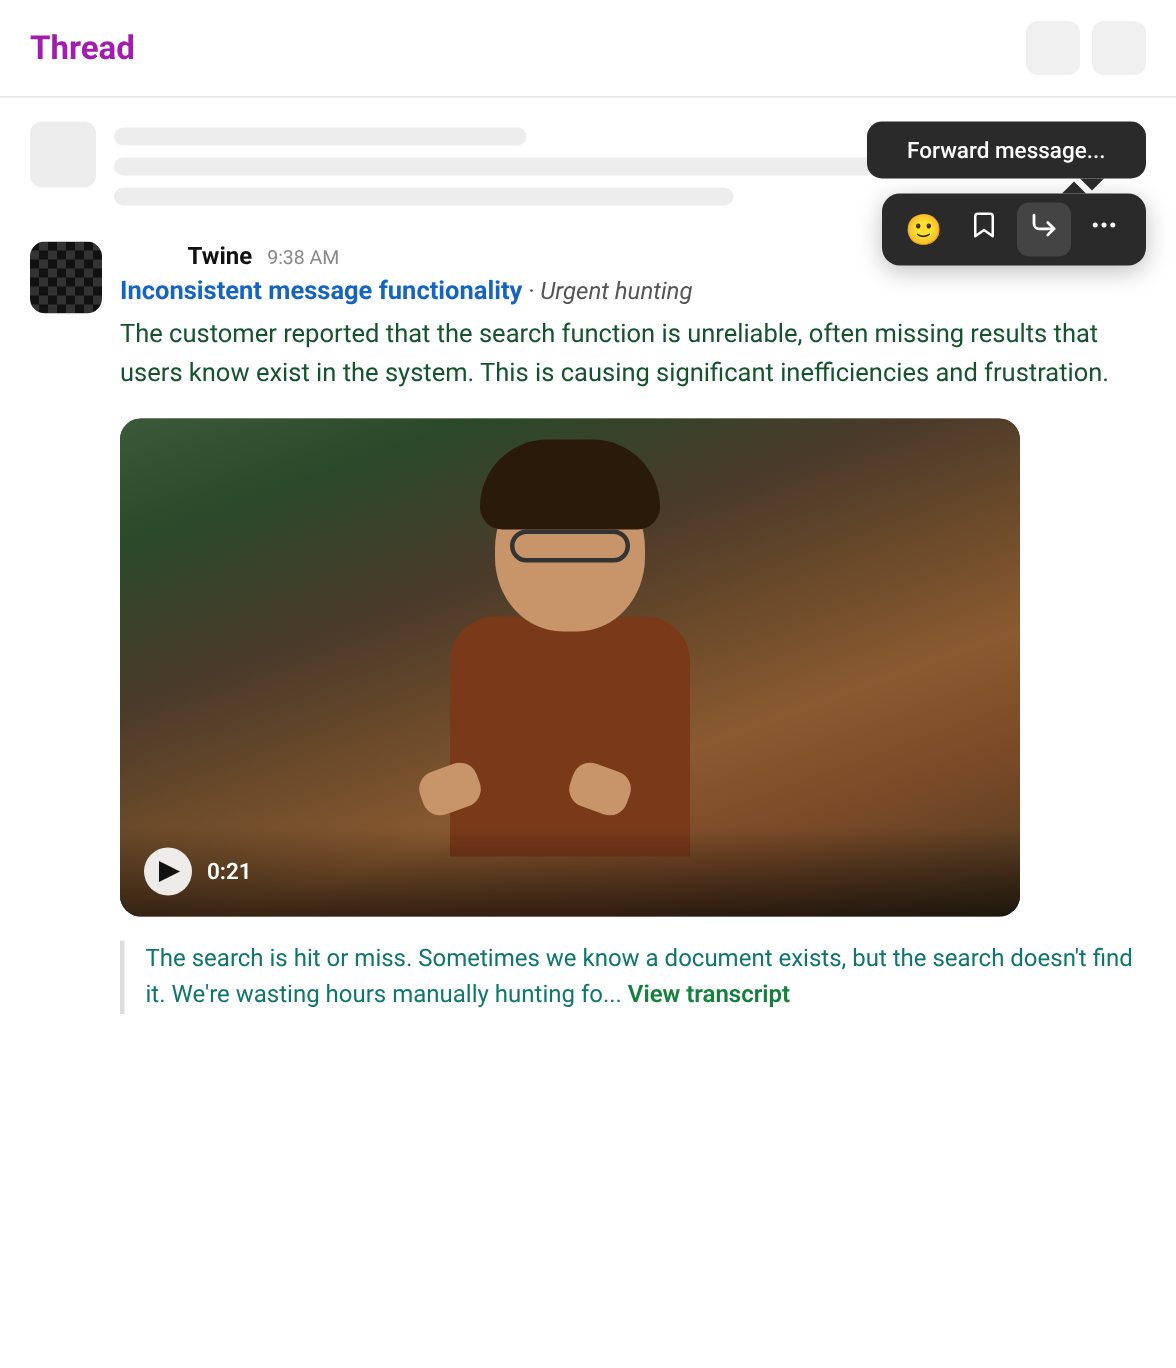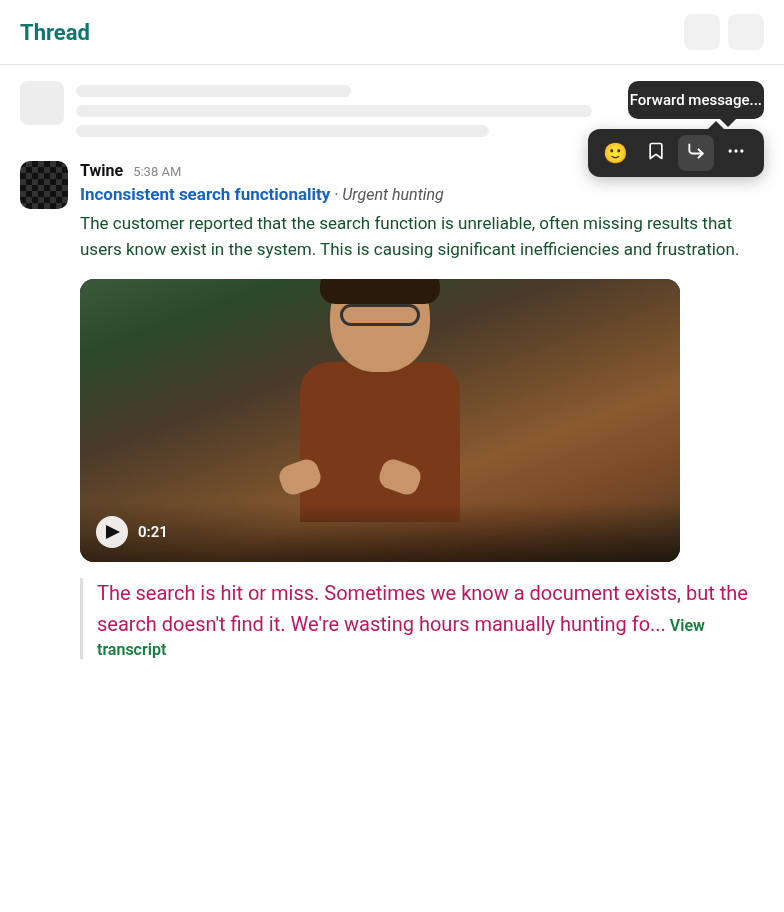--- a/index.html
+++ b/index.html
@@ -16,21 +16,21 @@
       display: flex;
       align-items: center;
       justify-content: space-between;
       padding: 14px 20px;
       border-bottom: 1px solid #e5e5e5;
       background: #fff;
     }
     .header-title {
       font-size: 22px;
       font-weight: 700;
-      color: #0f766e;
+      color: #a21caf;
     }
     .header-actions {
       display: flex;
       gap: 8px;
     }
     .header-btn {
       width: 36px;
       height: 36px;
       border-radius: 8px;
       background: #f0f0f0;
@@ -112,21 +112,21 @@
       background: #444;
     }
     .forward-tooltip {
       position: absolute;
       top: -48px;
       right: 0;
       background: #2a2a2a;
       color: #fff;
       font-size: 15px;
       font-weight: 500;
-      padding: 10px 2px;
+      padding: 10px 27px;
       border-radius: 10px;
       white-space: nowrap;
     }
     .forward-tooltip::after {
       content: '';
       position: absolute;
       bottom: -8px;
       right: 28px;
       border: 8px solid transparent;
       border-top-color: #2a2a2a;
@@ -157,20 +157,21 @@
         repeating-conic-gradient(#333 0% 25%, #111 0% 50%) 0 0 / 12px 12px;
     }
     .message-content {
       flex: 1;
     }
     .message-header {
       display: flex;
       align-items: baseline;
       gap: 10px;
       margin-bottom: 4px;
+      margin-left: 45px;
     }
     .sender-name {
       font-size: 16px;
       font-weight: 700;
       color: #111;
     }
     .timestamp {
       font-size: 13px;
       color: #888;
     }
@@ -194,21 +195,21 @@
     }
 
     
     .video-container {
       margin-top: 16px;
       border-radius: 14px;
       overflow: hidden;
       position: relative;
       width: 100%;
       max-width: 600px;
-      height: 283px;
+      height: 332px;
       background: #1a1a1a;
       text-decoration: underline;
     }
     .video-bg {
       width: 100%;
       height: 100%;
       background: linear-gradient(
         160deg,
         #3a5a3a 0%,
         #2a4a2a 15%,
@@ -322,22 +323,22 @@
       font-weight: 600;
     }
 
     
     .quote-block {
       margin-top: 16px;
       border-left: 3px solid #ddd;
       padding-left: 14px;
     }
     .quote-text {
-      font-size: 20px;
-      color: #be185d;
+      font-size: 16px;
+      color: #0f766e;
       line-height: 1.55;
     }
     .view-transcript {
       color: #15803d;
       font-weight: 600;
       text-decoration: none;
       cursor: pointer;
     }
   </style>
 </head>
@@ -393,24 +394,24 @@
     </button>
   </div>
 
   <div class="main-message">
     <div class="avatar">
       <div class="avatar-pattern"></div>
     </div>
     <div class="message-content">
       <div class="message-header">
         <span class="sender-name">Twine</span>
-        <span class="timestamp">5:38 AM</span>
+        <span class="timestamp">9:38 AM</span>
       </div>
       <div>
-        <span class="message-subject">Inconsistent search functionality</span><span class="message-tag"> · </span><span class="message-tag">Urgent hunting</span>
+        <span class="message-subject">Inconsistent message functionality</span><span class="message-tag"> · </span><span class="message-tag">Urgent hunting</span>
       </div>
       <div class="message-body">The customer reported that the search function is unreliable, often missing results that users know exist in the system. This is causing significant inefficiencies and frustration.</div>
 
       <div class="video-container">
         <div class="video-bg">
 
           <div class="video-person">
             <div class="person-head">
               <div class="person-hair"></div>
               <div class="person-glasses"></div>

